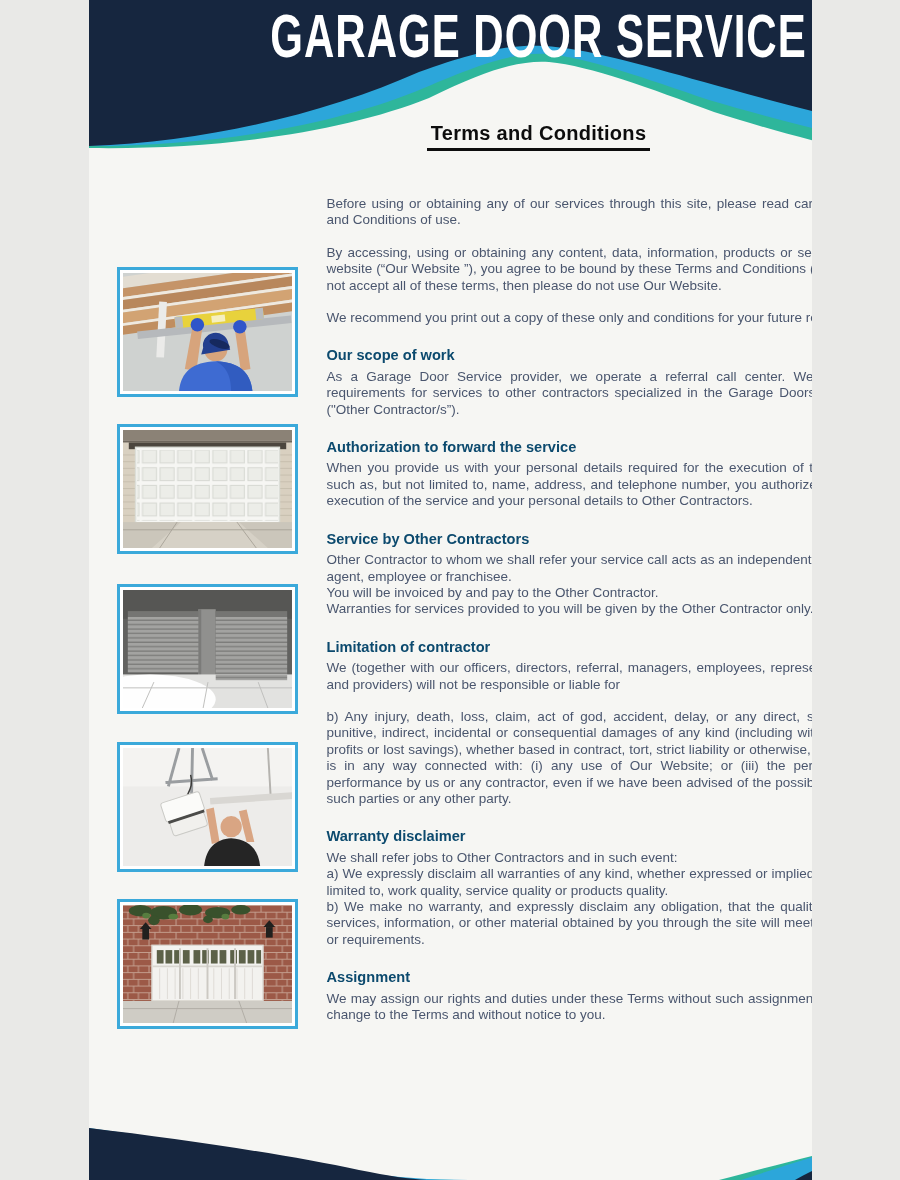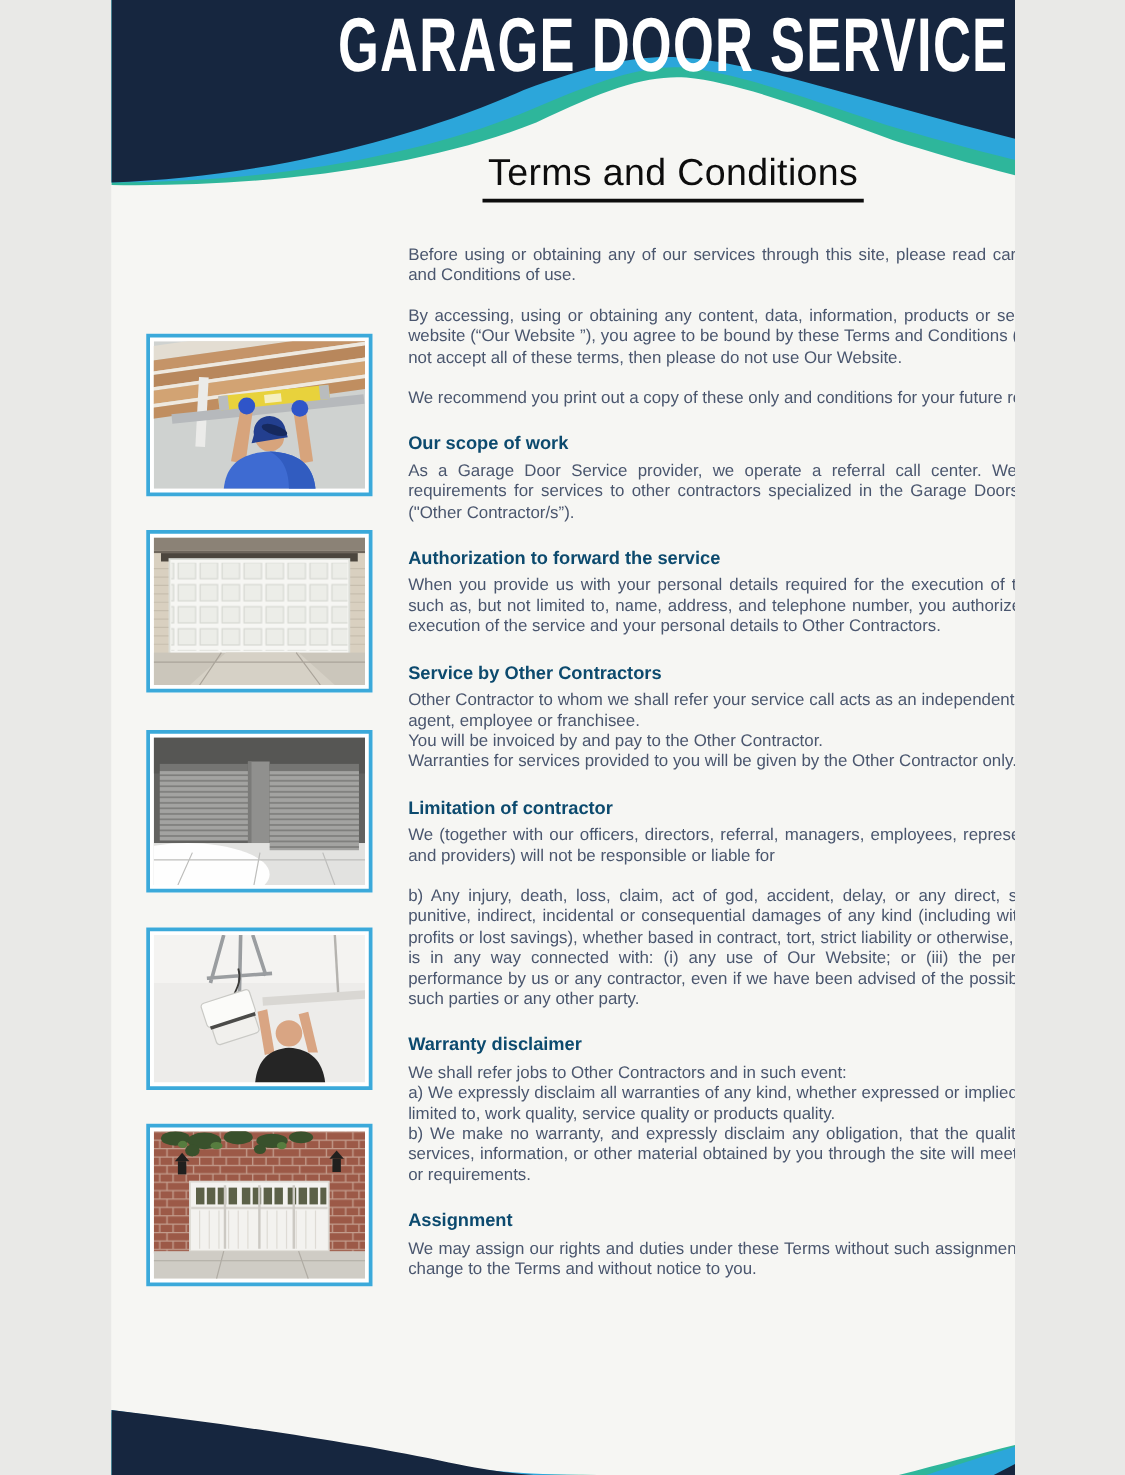--- a/index.html
+++ b/index.html
@@ -11,21 +11,21 @@
   .wave-top{position:absolute;top:0;left:0;width:900px;height:200px;display:block;}
   .wave-bottom{position:absolute;bottom:0;left:0;width:900px;height:72px;display:block;}
   .brand-title{
     position:absolute;top:6px;left:0;width:900px;text-align:center;
     color:#ffffff;font-size:42px;font-weight:bold;letter-spacing:1px;
     line-height:1;transform:scaleY(1.45);transform-origin:top center;
     z-index:3;white-space:nowrap;
   }
   .page-title-wrap{position:absolute;top:122px;left:0;width:900px;text-align:center;z-index:3;}
   .page-title{
-    display:inline-block;color:#0d0d0d;font-size:30px;font-weight:normal;
+    display:inline-block;color:#0d0d0d;font-size:20px;font-weight:bold;
     letter-spacing:0.3px;border-bottom:3px solid #0d0d0d;padding:0 4px 3px;
   }
   .photo-col{position:absolute;left:28px;top:0;width:181px;z-index:2;}
   .photo{
     position:absolute;left:0;width:169px;height:118px;
     border:3px solid #3ba9da;background:#ffffff;padding:3px;
   }
   .photo svg{display:block;width:169px;height:118px;}
   .photo-1{top:267px;} .photo-2{top:424px;} .photo-3{top:584px;}
   .photo-4{top:742px;} .photo-5{top:899px;}

